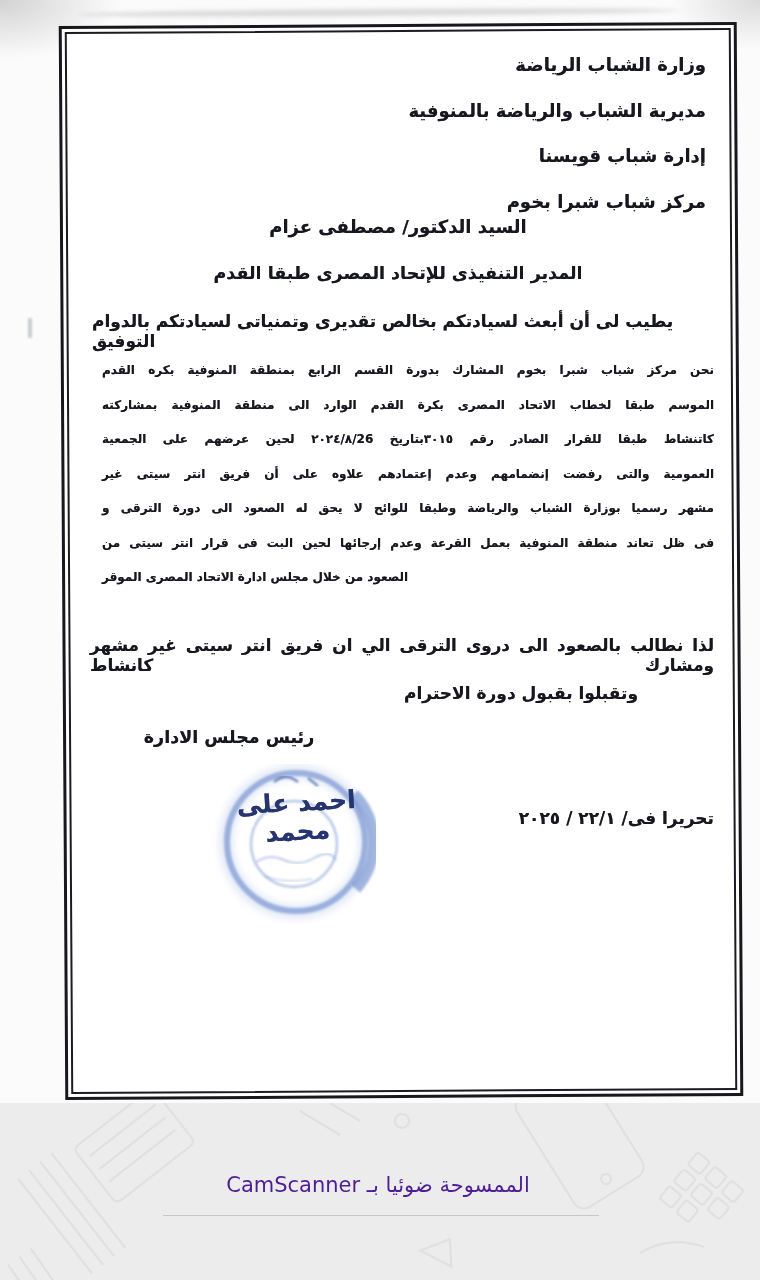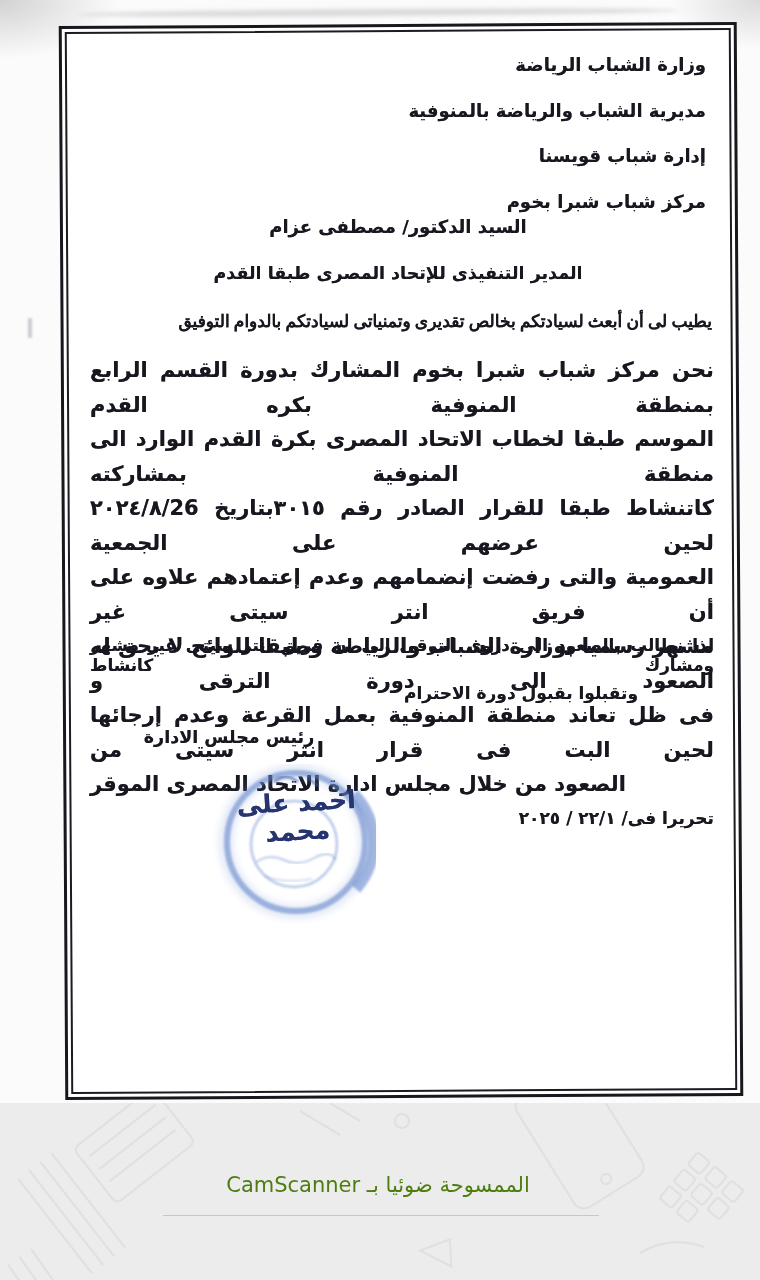--- a/index.html
+++ b/index.html
@@ -33,42 +33,42 @@
   }
 
   
   .content{position:absolute;left:62px;top:24px;width:672px;height:1068px;
     color:#17171f;direction:rtl;}
   .txt{position:absolute;font-weight:700;letter-spacing:0;
     text-shadow:0 0 .5px rgba(20,20,30,.65);}
   .hdr{right:28px;top:18px;text-align:right;font-size:18px;line-height:45.5px;}
   .addr1{left:0;right:0;top:192px;text-align:center;font-size:18px;}
   .addr2{left:0;right:0;top:239px;text-align:center;font-size:17.5px;}
-  .greet{right:22px;left:30px;top:287px;text-align:right;font-size:17px;font-family:Liberation Serif, serif;}
-  .body-block{right:20px;left:28px;top:329px;font-size:21px;line-height:34.5px;}
+  .greet{right:22px;left:30px;top:287px;text-align:left;font-size:17px;}
+  .body-block{right:20px;left:40px;top:329px;font-size:12px;line-height:34.5px;}
   .body-block .bline{text-align:justify;text-align-last:justify;}
   .body-block .bline.short{text-align:right;text-align-last:left;}
   .request{right:20px;left:28px;top:611px;font-size:16.8px;text-align:justify;text-align-last:justify;}
   .closing{right:96px;top:659px;font-size:17px;text-align:right;}
   .sig-title{left:52px;top:703px;width:230px;font-size:17.5px;text-align:center;}
   .date-line{right:20px;top:784px;font-size:17px;text-align:center;}
 
   
   .stamp-wrap{position:absolute;left:142px;top:740px;width:180px;height:160px;}
   .stamp-wrap svg{position:absolute;left:0;top:0;}
   .sig-name{position:absolute;left:8px;top:24px;width:170px;text-align:center;
     font-size:25px;font-weight:700;color:#26346f;transform:rotate(-3deg);
     text-shadow:0 0 .6px rgba(38,52,111,.8);}
 
   
   .footer-band{position:absolute;left:0;top:1103px;width:760px;height:177px;
     background:#ececec;overflow:hidden;}
   .footer-band svg{position:absolute;left:0;top:0;opacity:.6;}
   .cam-text{position:absolute;left:0;right:4px;top:70px;text-align:center;
-    font-size:21px;color:#4d7c0f;font-weight:400;direction:rtl;}
+    font-size:21px;color:#4c1d95;font-weight:400;direction:rtl;}
   .cam-underline{position:absolute;left:163px;top:112px;width:436px;height:1px;
     background:#c7c7c7;}
 </style>
 </head>
 <body>
 
 <div class="canvas">
 
   <div class="corner-shade shade-tl"></div>
   <div class="corner-shade shade-tr"></div>

